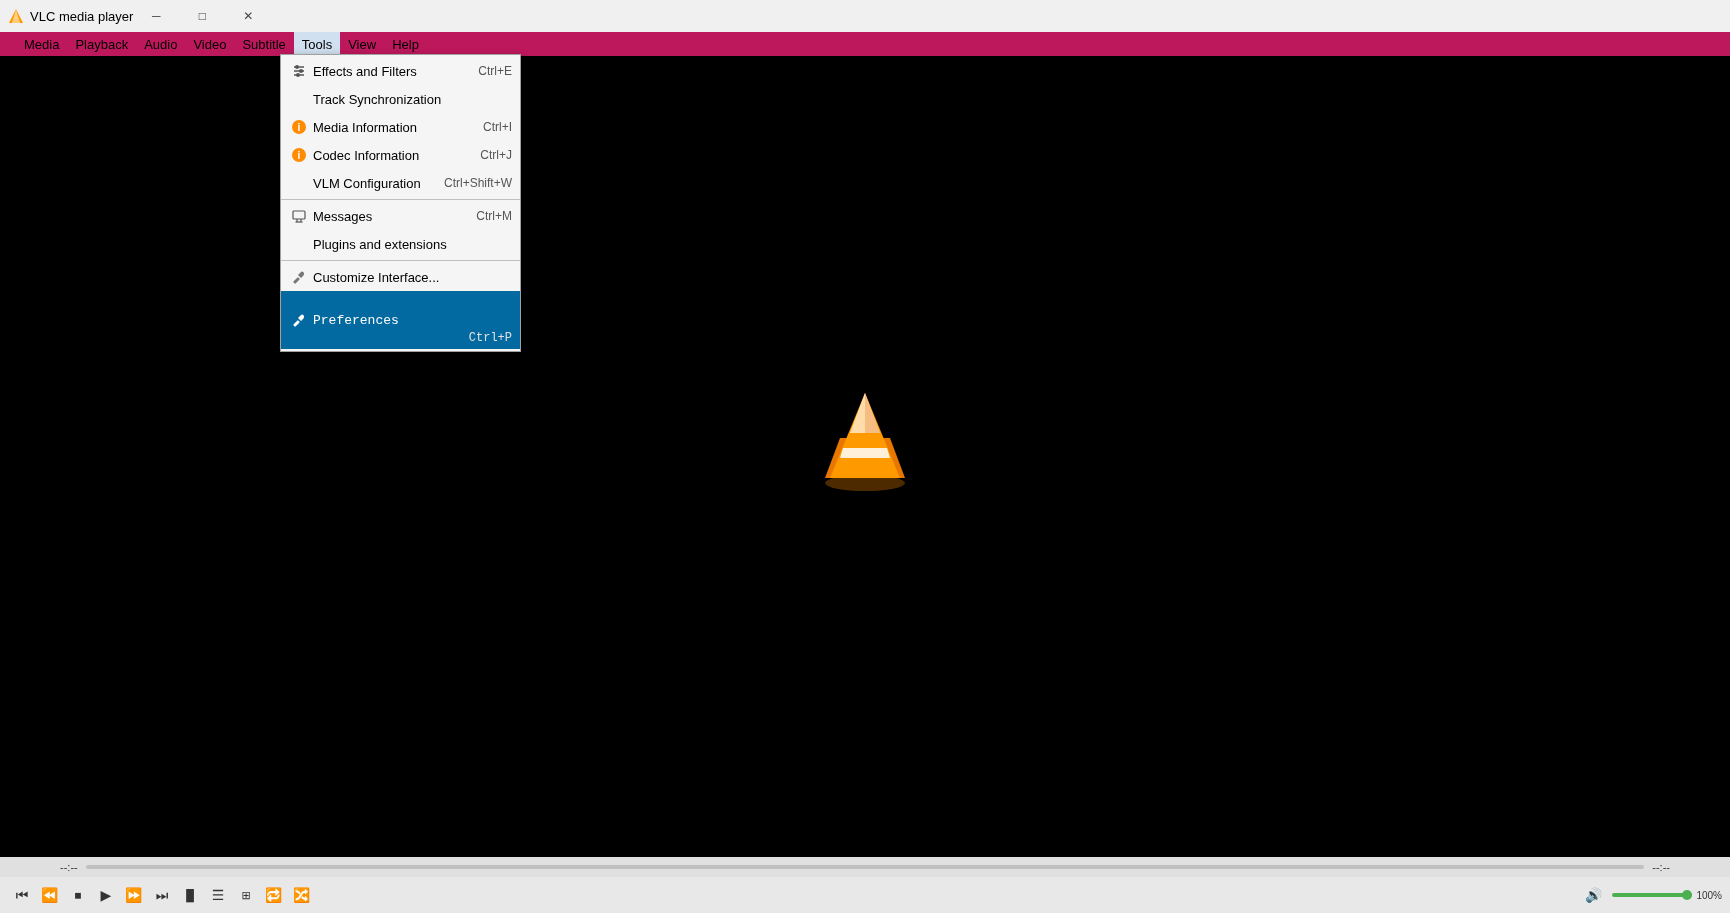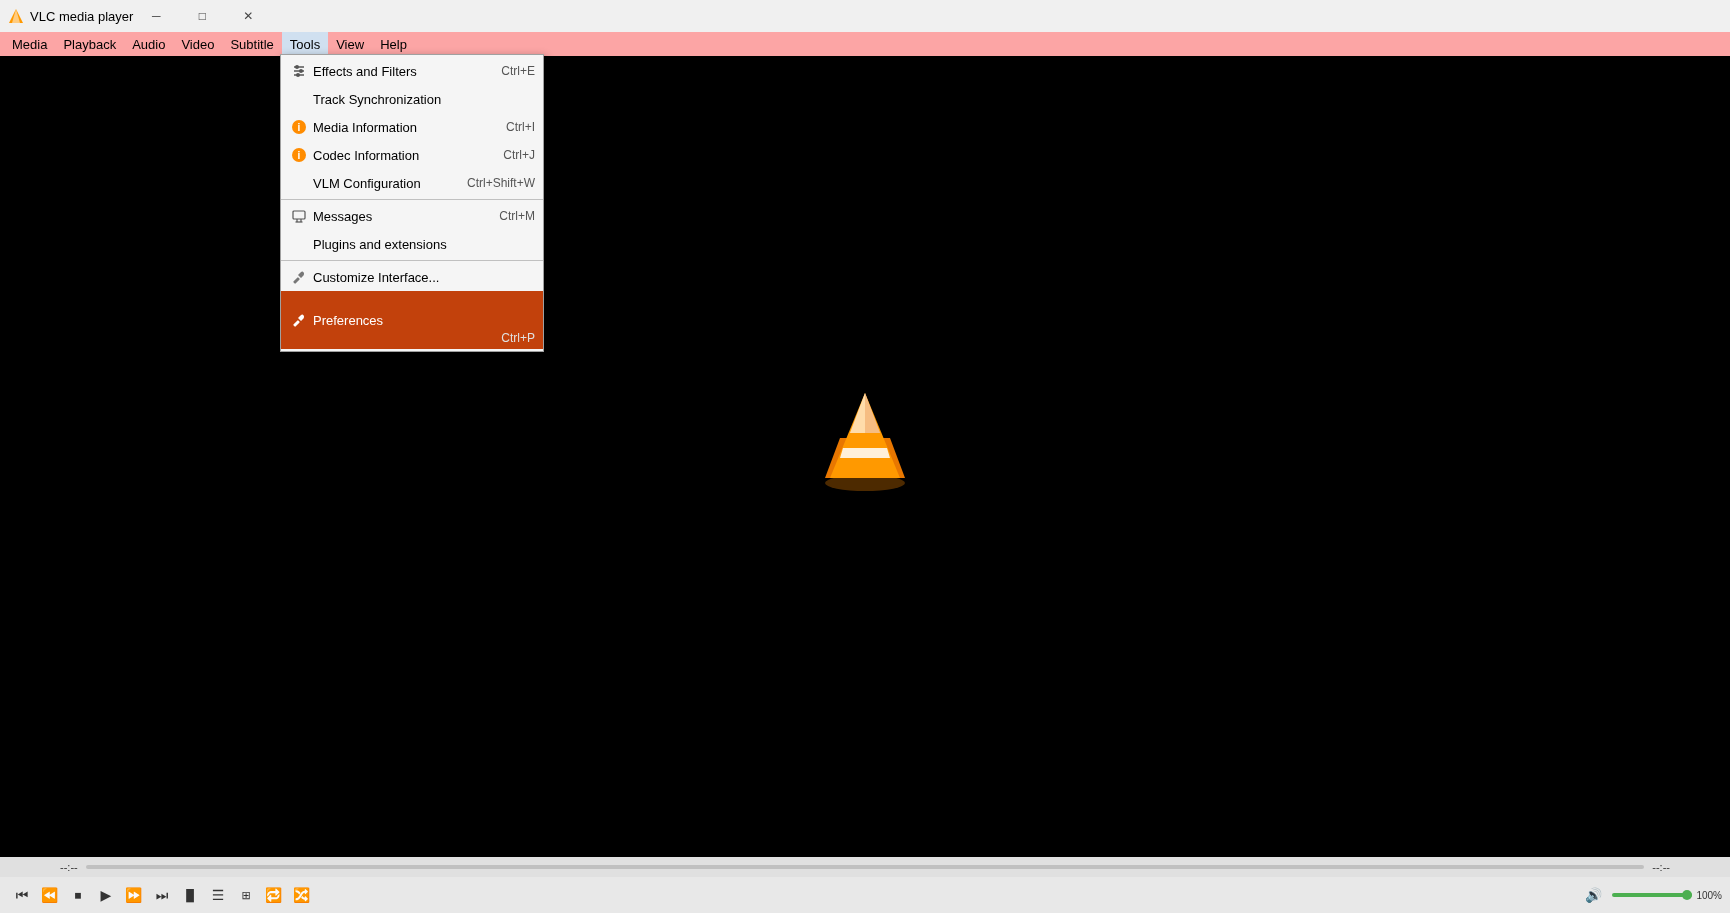--- a/index.html
+++ b/index.html
@@ -40,24 +40,24 @@
       justify-content: center;
       cursor: pointer;
       font-size: 12px;
       color: #444;
     }
 
     
     #menubar {
       width: 100%;
       height: 24px;
-      background: #fca5a5;
+      background: #be185d;
       display: flex;
       align-items: flex-end;
-      padding: 0 4px;
+      padding: 0 16px;
       position: relative;
       z-index: 100;
     }
     .menu-item {
       padding: 2px 8px;
       cursor: pointer;
       font-size: 13px;
       color: #000;
       height: 100%;
       display: flex;
@@ -74,39 +74,40 @@
       display: flex;
       align-items: center;
       justify-content: center;
     }
 
     
     #tools-dropdown {
       position: absolute;
       top: 54px;
       left: 280px;
-      width: 264px;
+      width: 241px;
       background: #f5f5f5;
       border: 1px solid #a0a0a0;
       box-shadow: 2px 2px 8px rgba(0,0,0,0.3);
       z-index: 200;
       padding: 2px 0;
     }
 
     .dropdown-item {
       display: flex;
       align-items: center;
       padding: 4px 8px;
       cursor: pointer;
       min-height: 26px;
       color: #000;
     }
     .dropdown-item.active-item {
-      background: #c2410c;
+      background: #0369a1;
       color: #fff;
+      font-family: Liberation Mono, monospace;
     }
     .dropdown-item .item-icon {
       width: 20px;
       height: 20px;
       margin-right: 4px;
       display: flex;
       align-items: center;
       justify-content: center;
       font-size: 13px;
       flex-shrink: 0;

